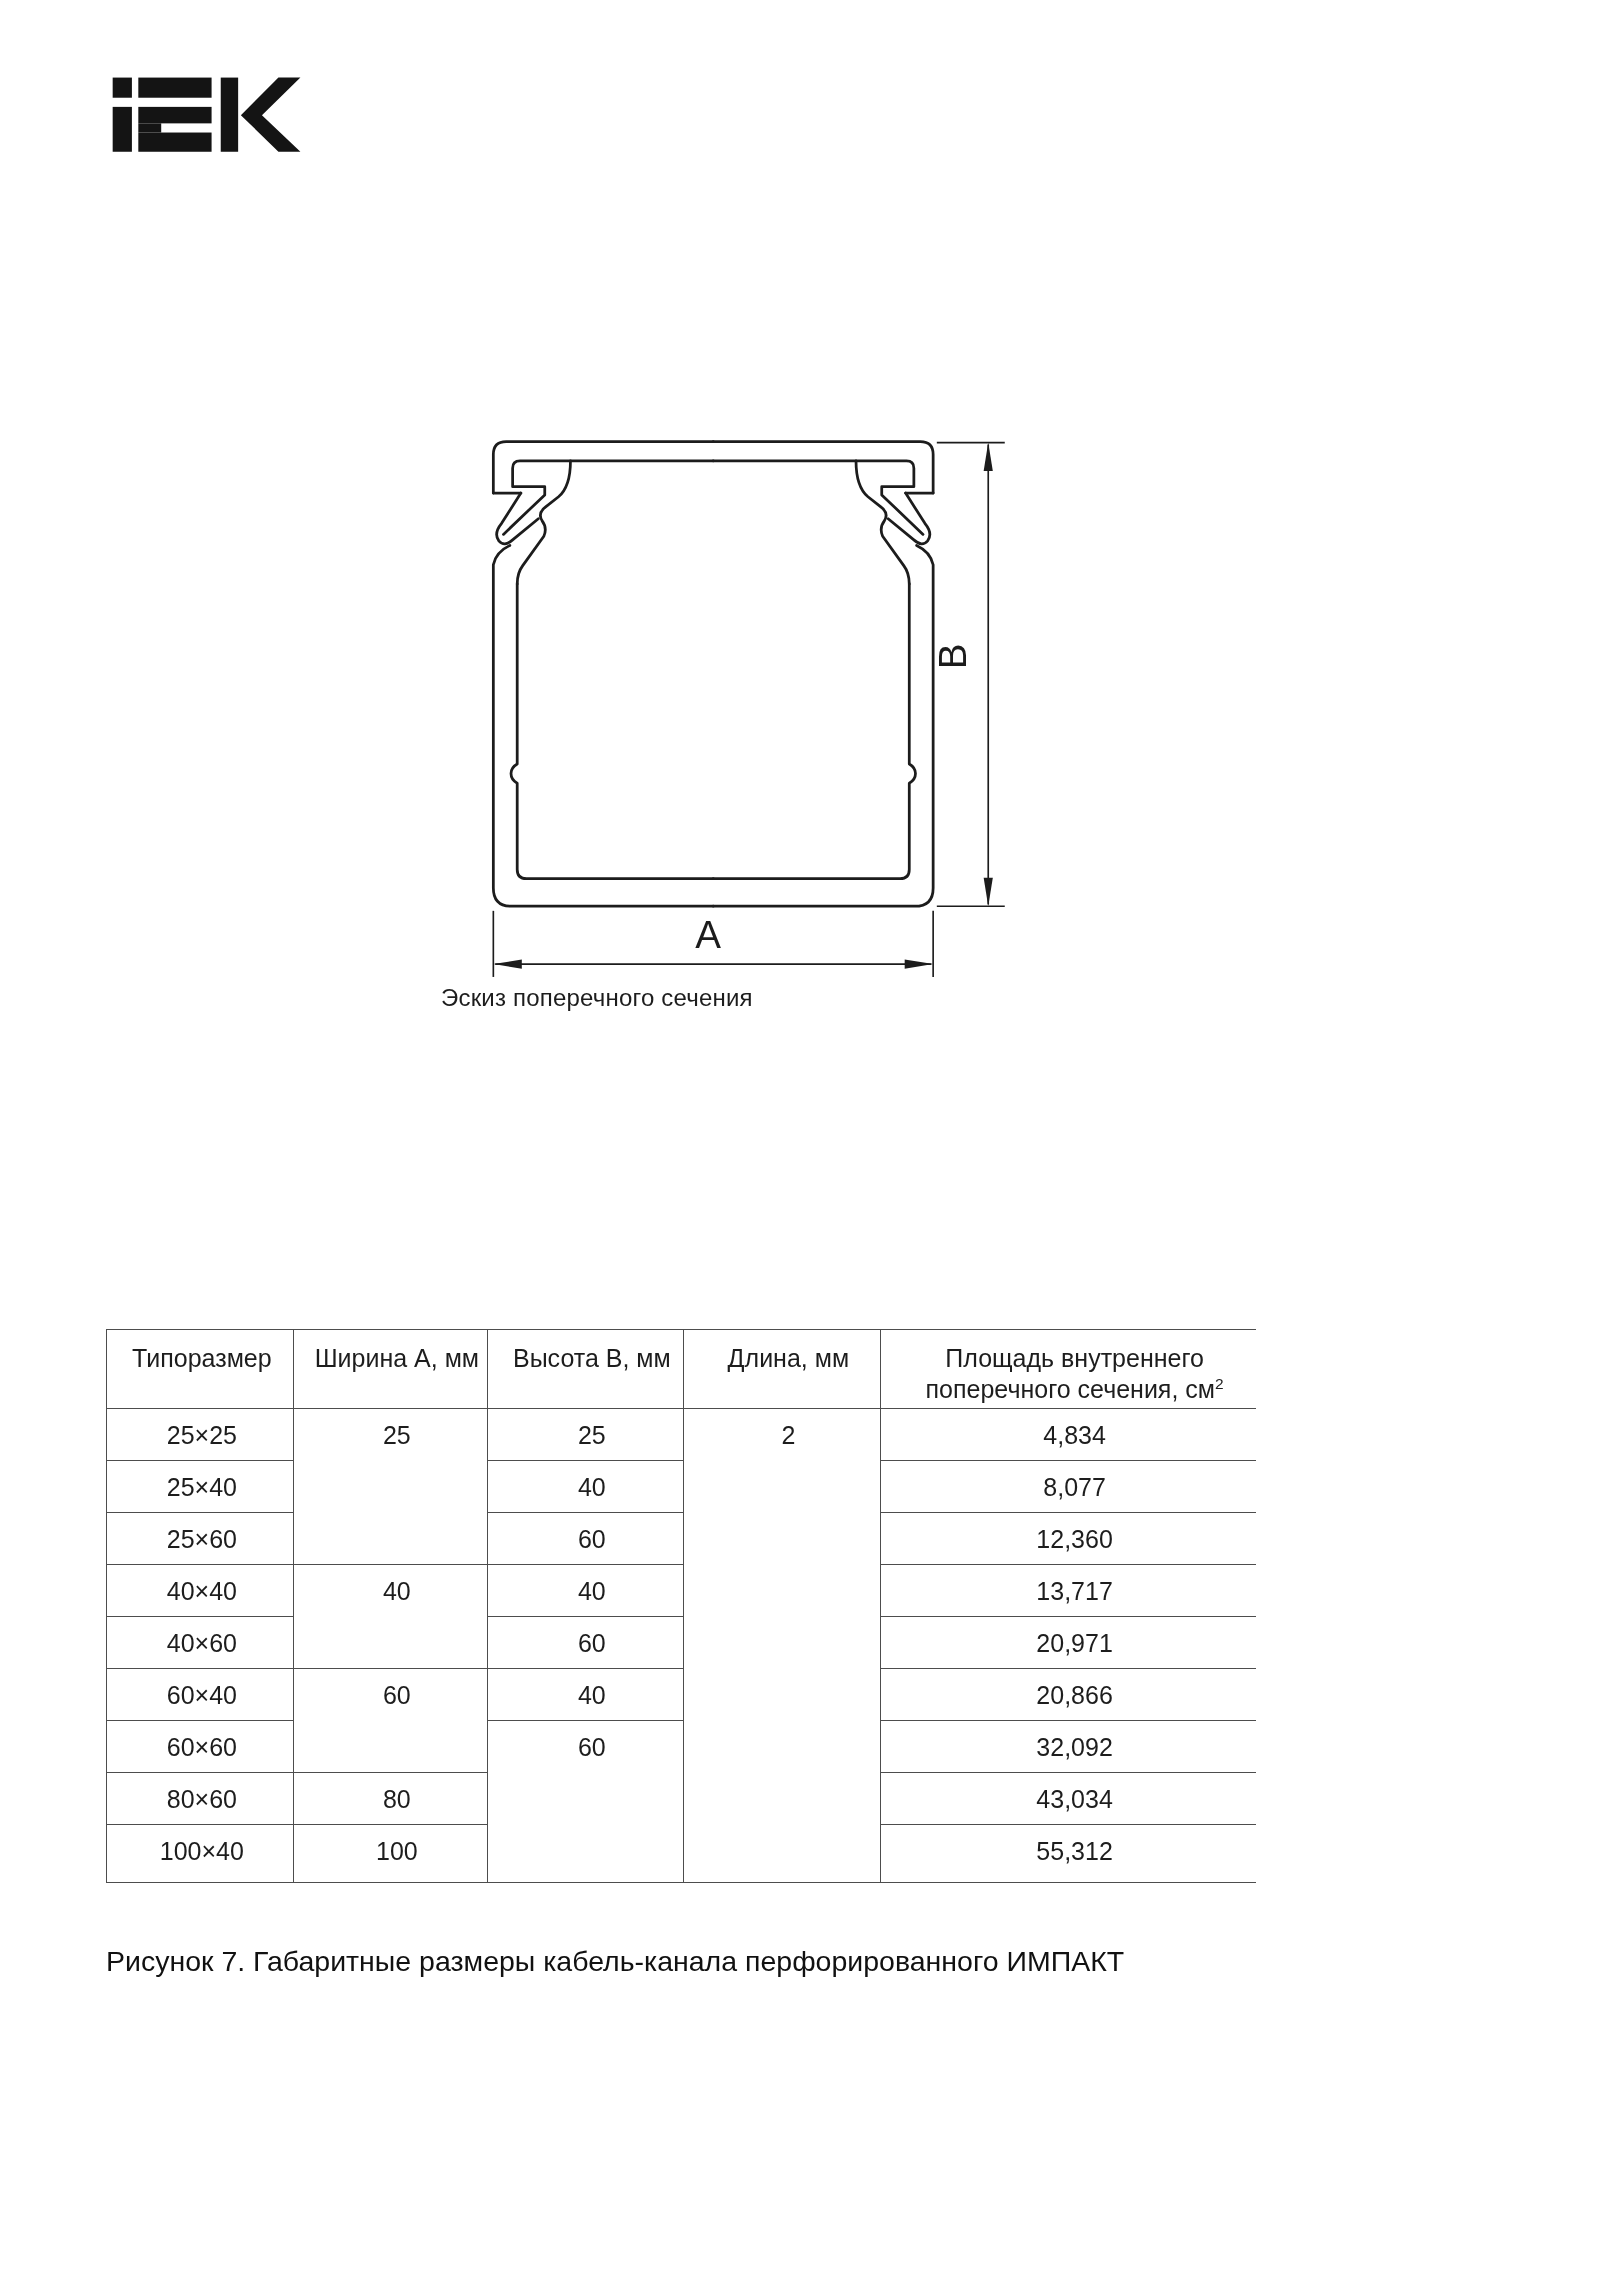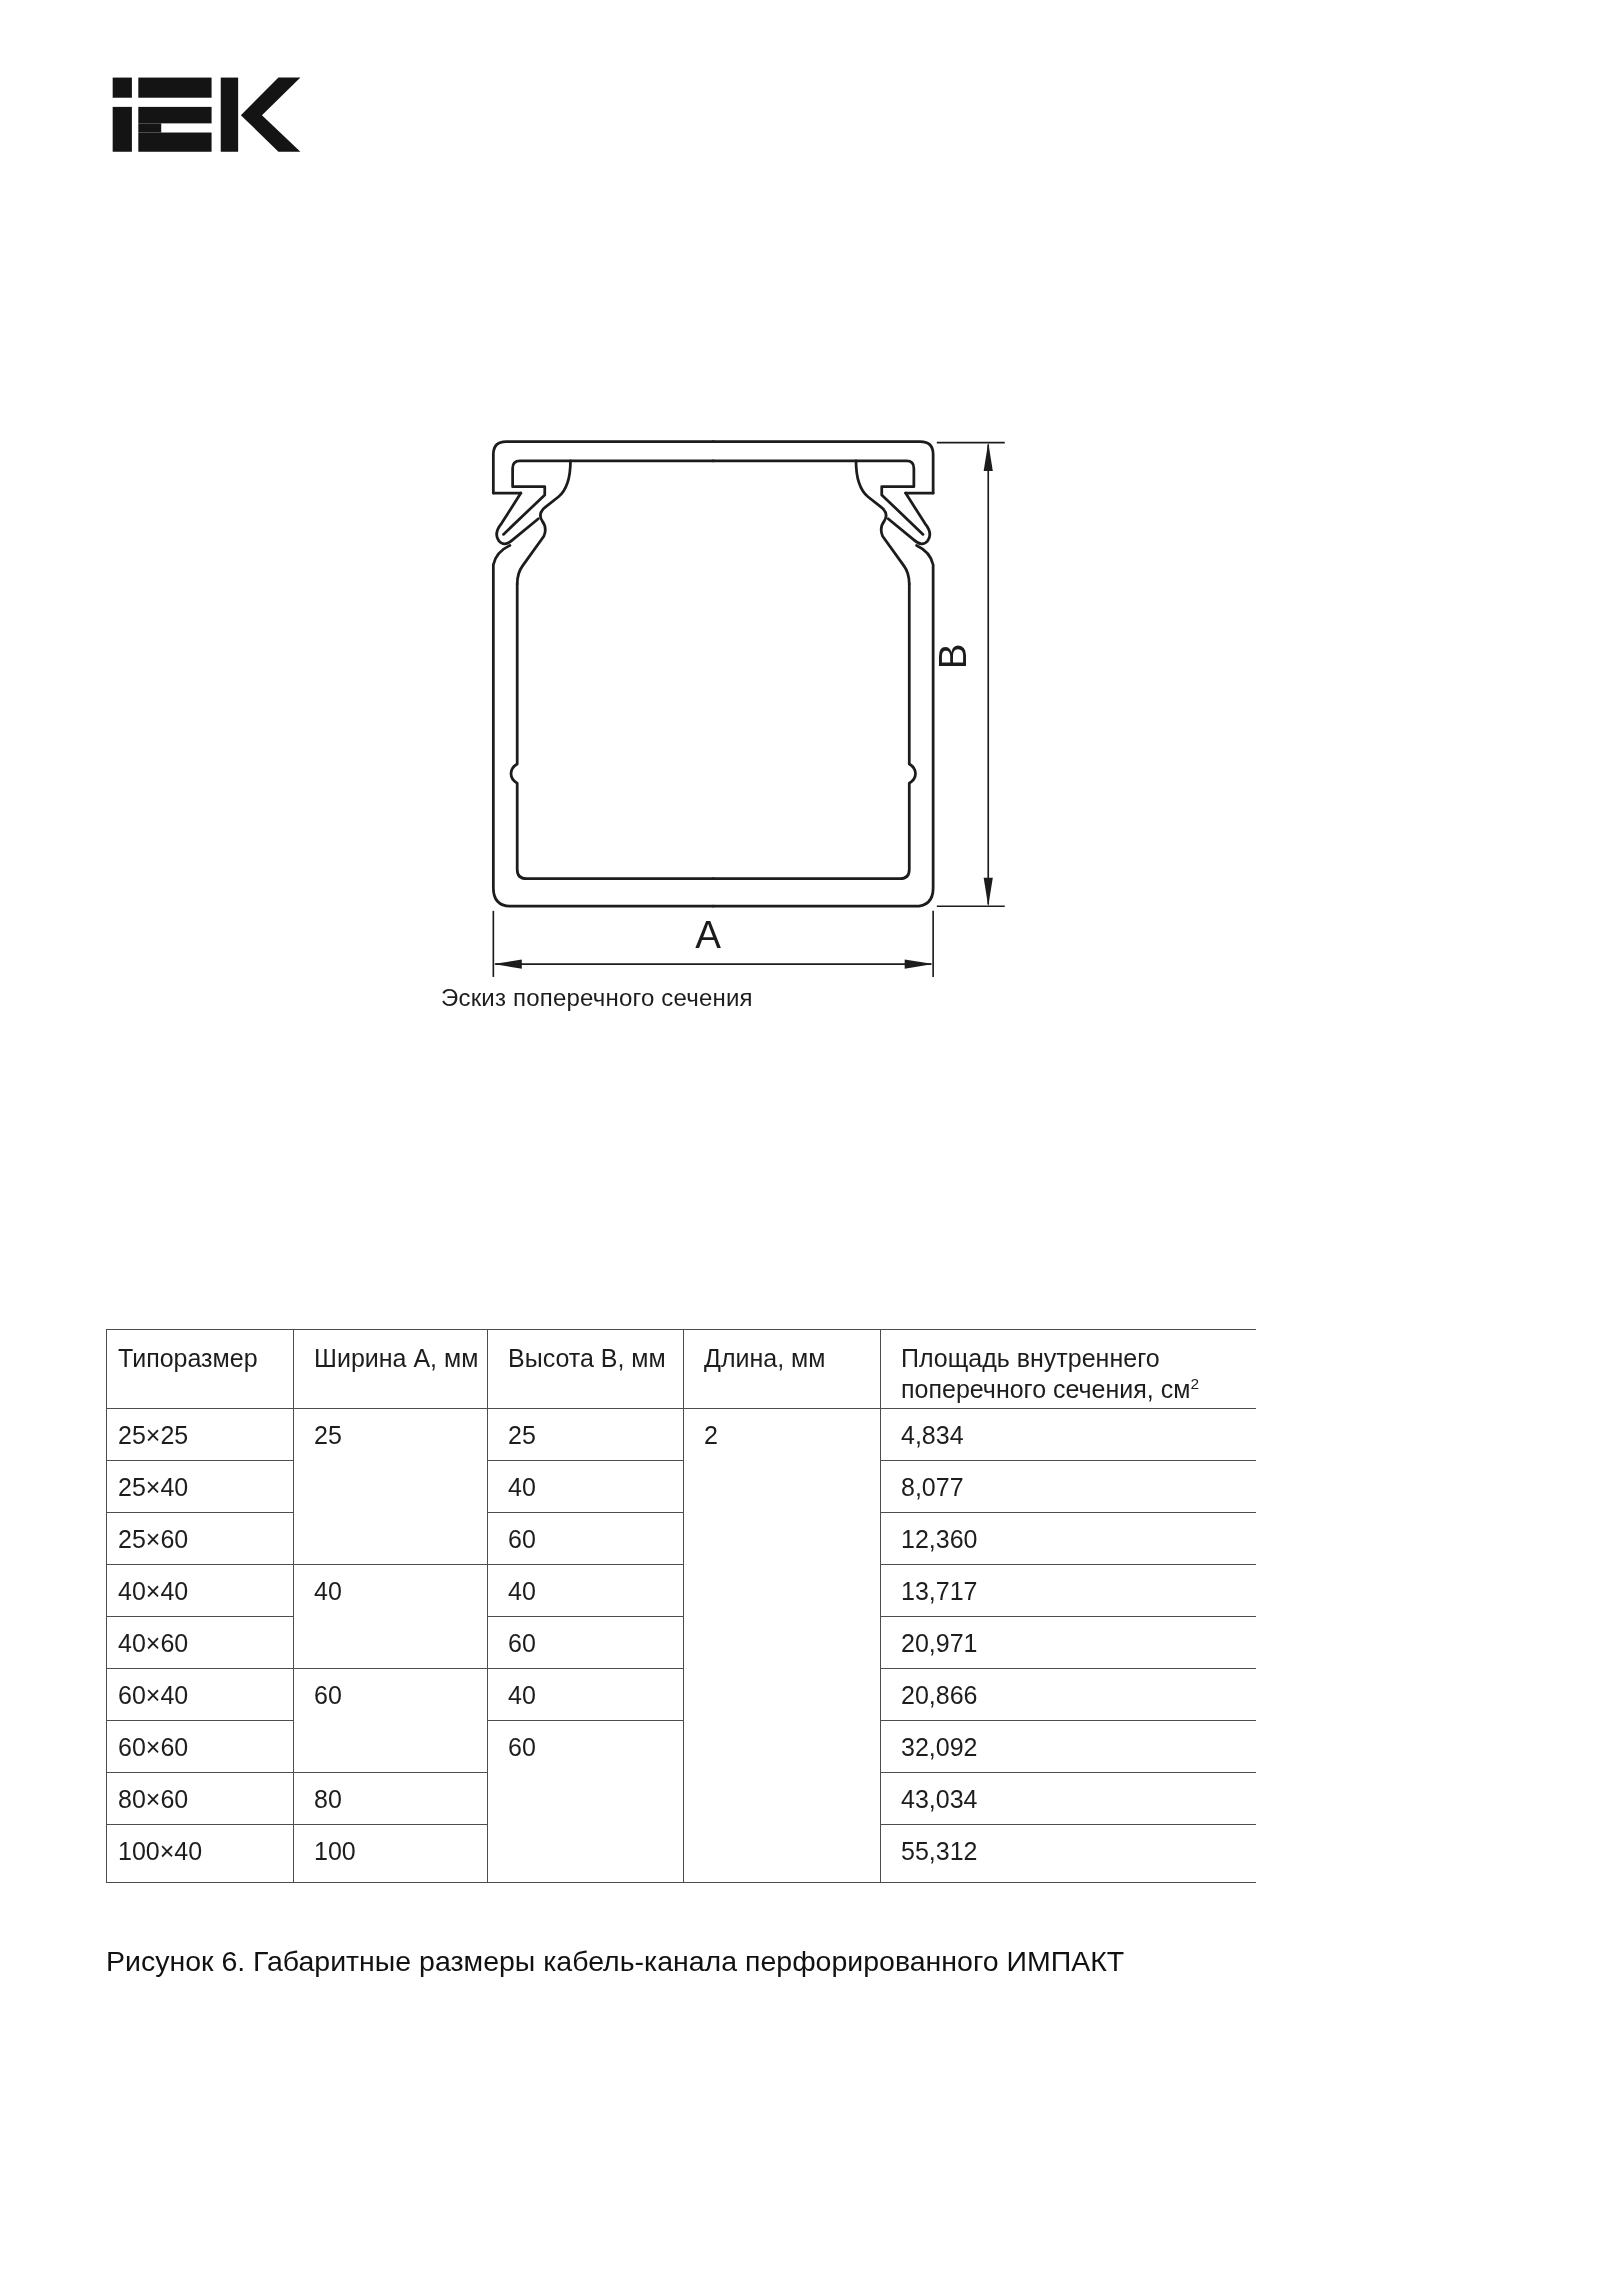--- a/index.html
+++ b/index.html
@@ -23,21 +23,21 @@
   }
 
   
   #size-table-wrap{left:106px;top:1329px;width:1148px;}
   table.size{
     border-collapse:collapse;table-layout:fixed;width:1148px;
     font-size:25px;color:#1d1d1d;
   }
   table.size th, table.size td{
     border:1.8px solid #4d4d4d;
-    vertical-align:top;text-align:left;
+    vertical-align:top;text-align:center;
     padding:11px 7.3px 0 20px;
     font-weight:normal;line-height:1.25;
   }
   table.size th{padding-top:13px;}
   table.size th:first-child, table.size td:first-child{padding-left:11px;}
   table.size th:last-child, table.size td:last-child{border-right:none;}
   tr.hdr{height:79px;}
   tr.row{height:52px;}
   tr.row:last-child{height:58px;}
   sup{font-size:0.62em;}
@@ -178,14 +178,14 @@
     </tr>
     <tr class="row">
       <td>100×40</td>
       <td>100</td>
       <td>55,312</td>
     </tr>
   </tbody>
     </table>
 </div>
 
-<div id="figure-caption" class="abs">Рисунок 6. Габаритные размеры кабель-канала перфорированного ИМПАКТ</div>
+<div id="figure-caption" class="abs">Рисунок 7. Габаритные размеры кабель-канала перфорированного ИМПАКТ</div>
 
 
 </body></html>

